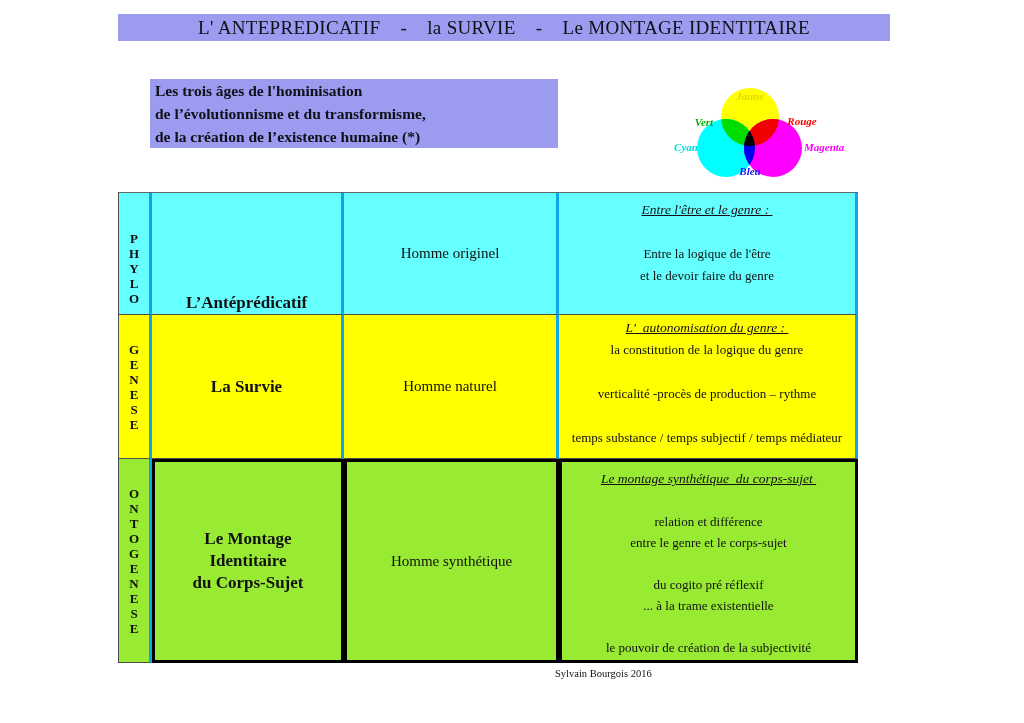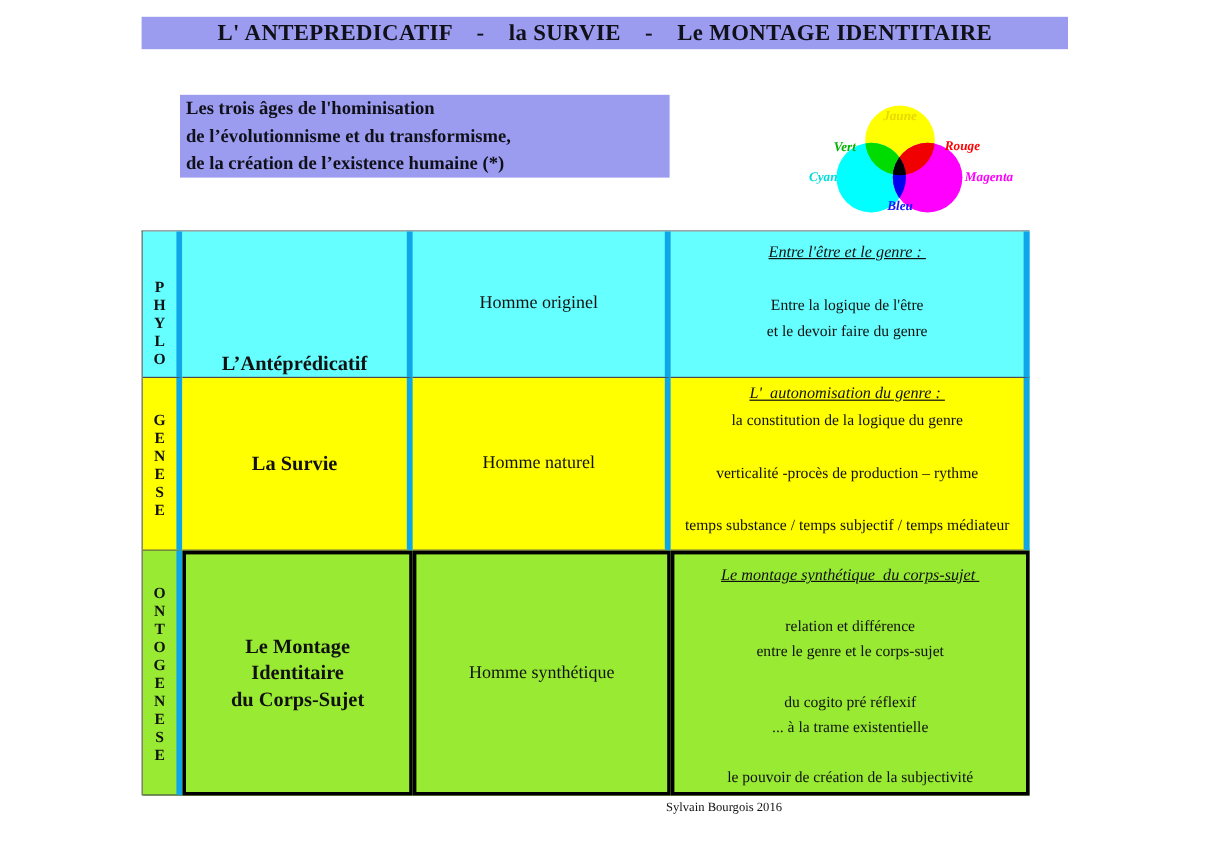--- a/index.html
+++ b/index.html
@@ -2,36 +2,36 @@
 <html><head>
 <meta charset="utf-8">
 <style>
   html,body{margin:0;padding:0;background:#fff;}
   #page{position:relative;width:1024px;height:723px;background:#ffffff;overflow:hidden;
         font-family:"Liberation Serif", serif;color:#111;}
 
   
   .banner{position:absolute;left:118px;top:14px;width:772px;height:27px;background:#9b9bf0;
           display:flex;align-items:center;justify-content:center;}
-  .banner span{font-weight:bold;font-size:19px;color:#101018;white-space:pre;letter-spacing:.3px;}
+  .banner span{font-weight:normal;font-size:19px;color:#101018;white-space:pre;letter-spacing:.3px;}
 
   
   .intro{position:absolute;left:150px;top:79px;width:408px;height:69px;background:#9b9bf0;
          display:flex;align-items:center;}
   .intro span{font-weight:bold;font-size:15.5px;line-height:23px;white-space:pre-line;padding-left:5px;color:#101018;}
 
   
   .venn{position:absolute;left:658px;top:80px;width:212px;height:105px;}
   .venn text{font-family:"Liberation Serif", serif;font-weight:bold;font-style:italic;font-size:11px;}
 
   
   .grid{position:absolute;left:118px;top:192px;width:739px;height:470px;
         display:grid;grid-template-columns:33px 192px 215px 1fr;grid-template-rows:122px 144px 204px;
         border-top:1px solid #5a6a6a;border-left:1px solid #4d4d4d;box-sizing:content-box;}
-  .cell{border-right:5px solid #0ea5e9;border-bottom:1px solid #4d4d4d;box-sizing:border-box;
+  .cell{border-right:3px solid #0ea5e9;border-bottom:1px solid #4d4d4d;box-sizing:border-box;
         display:flex;align-items:center;justify-content:center;text-align:center;}
   .bg-cyan{background:#66ffff;}
   .bg-yellow{background:#ffff00;}
   .bg-green{background:#98eb32;}
   .thick{border:3px solid #000;}
   .axis span{font-weight:bold;font-size:13px;line-height:15px;white-space:pre-line;}
   .axis.push{align-items:flex-start;}
   .axis.push span{padding-top:38px;}
   .concept span{font-weight:bold;font-size:17px;line-height:22px;white-space:pre-line;}
   .homme span{font-weight:normal;font-size:15px;}

